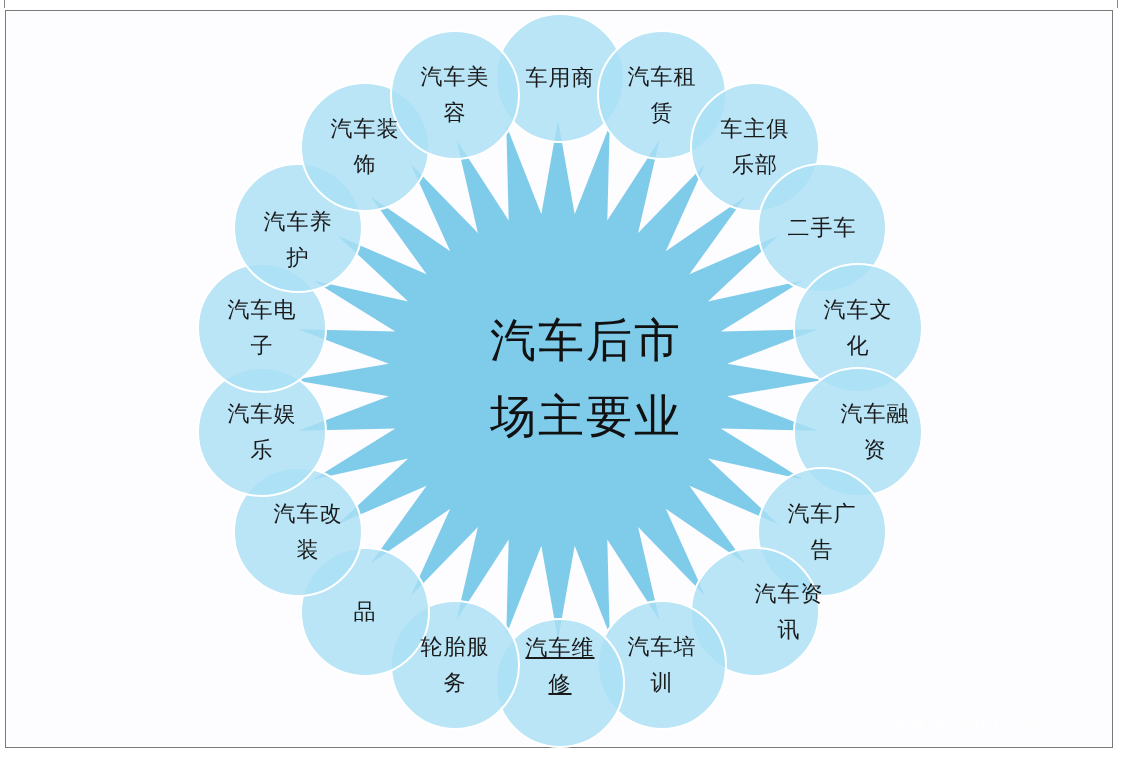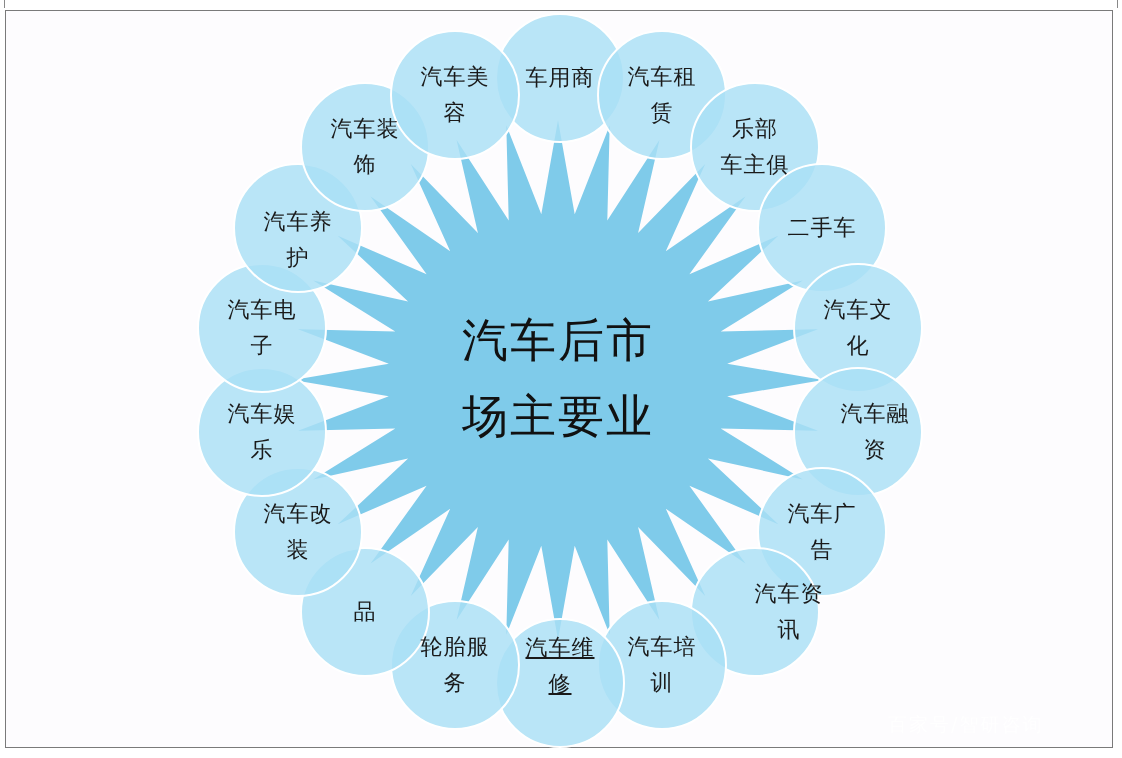--- a/index.html
+++ b/index.html
@@ -15,21 +15,21 @@
   .corner-tl { position:absolute; left:0; top:0; width:4px; height:8px; border-right:1px solid #888; }
   .corner-tr { position:absolute; right:0; top:0; width:4px; height:8px; border-left:1px solid #888; }
   svg.diagram { position: absolute; left: 0; top: 0; }
   .node-label {
     position: absolute; width: 110px; text-align: center;
     font-size: 22px; line-height: 36px; color: #1a1a1a;
     transform: translate(-50%, -50%);
     letter-spacing: 1px;
   }
   .center-title {
-    position: absolute; left: 558px; top: 378px; width: 260px;
+    position: absolute; left: 586px; top: 378px; width: 260px;
     transform: translate(-50%, -50%);
     text-align: center; font-size: 46px; line-height: 76px; color: #111;
     letter-spacing: 2px;
   }
   .watermark {
     position: absolute; left: 888px; top: 712px; font-size: 19px;
     color: rgba(255,255,255,0.85); letter-spacing: 2px;
   }
 </style>
 </head>
@@ -65,22 +65,22 @@
 
 <div id="labels">
     <div class="node-label" style="left: 560px; top: 78px;">
       <div>车用商</div>
     </div>
     <div class="node-label" style="left: 662px; top: 95px;">
       <div>汽车租</div>
       <div>赁</div>
     </div>
     <div class="node-label" style="left: 755px; top: 147px;">
+      <div>车主俱</div>
       <div>乐部</div>
-      <div>车主俱</div>
     </div>
     <div class="node-label" style="left: 822px; top: 228px;">
       <div>二手车</div>
     </div>
     <div class="node-label" style="left: 858px; top: 328px;">
       <div>汽车文</div>
       <div>化</div>
     </div>
     <div class="node-label" style="left: 875px; top: 432px;">
       <div>汽车融</div>
@@ -102,21 +102,21 @@
       <div>汽车维</div>
       <div>修</div>
     </div>
     <div class="node-label" style="left: 455px; top: 665px;">
       <div>轮胎服</div>
       <div>务</div>
     </div>
     <div class="node-label" style="left: 365px; top: 612px;">
       <div>品</div>
     </div>
-    <div class="node-label" style="left: 298px; top: 532px;">
+    <div class="node-label" style="left: 308px; top: 532px;">
       <div>汽车改</div>
       <div>装</div>
     </div>
     <div class="node-label" style="left: 262px; top: 432px;">
       <div>汽车娱</div>
       <div>乐</div>
     </div>
     <div class="node-label" style="left: 262px; top: 328px;">
       <div>汽车电</div>
       <div>子</div>

